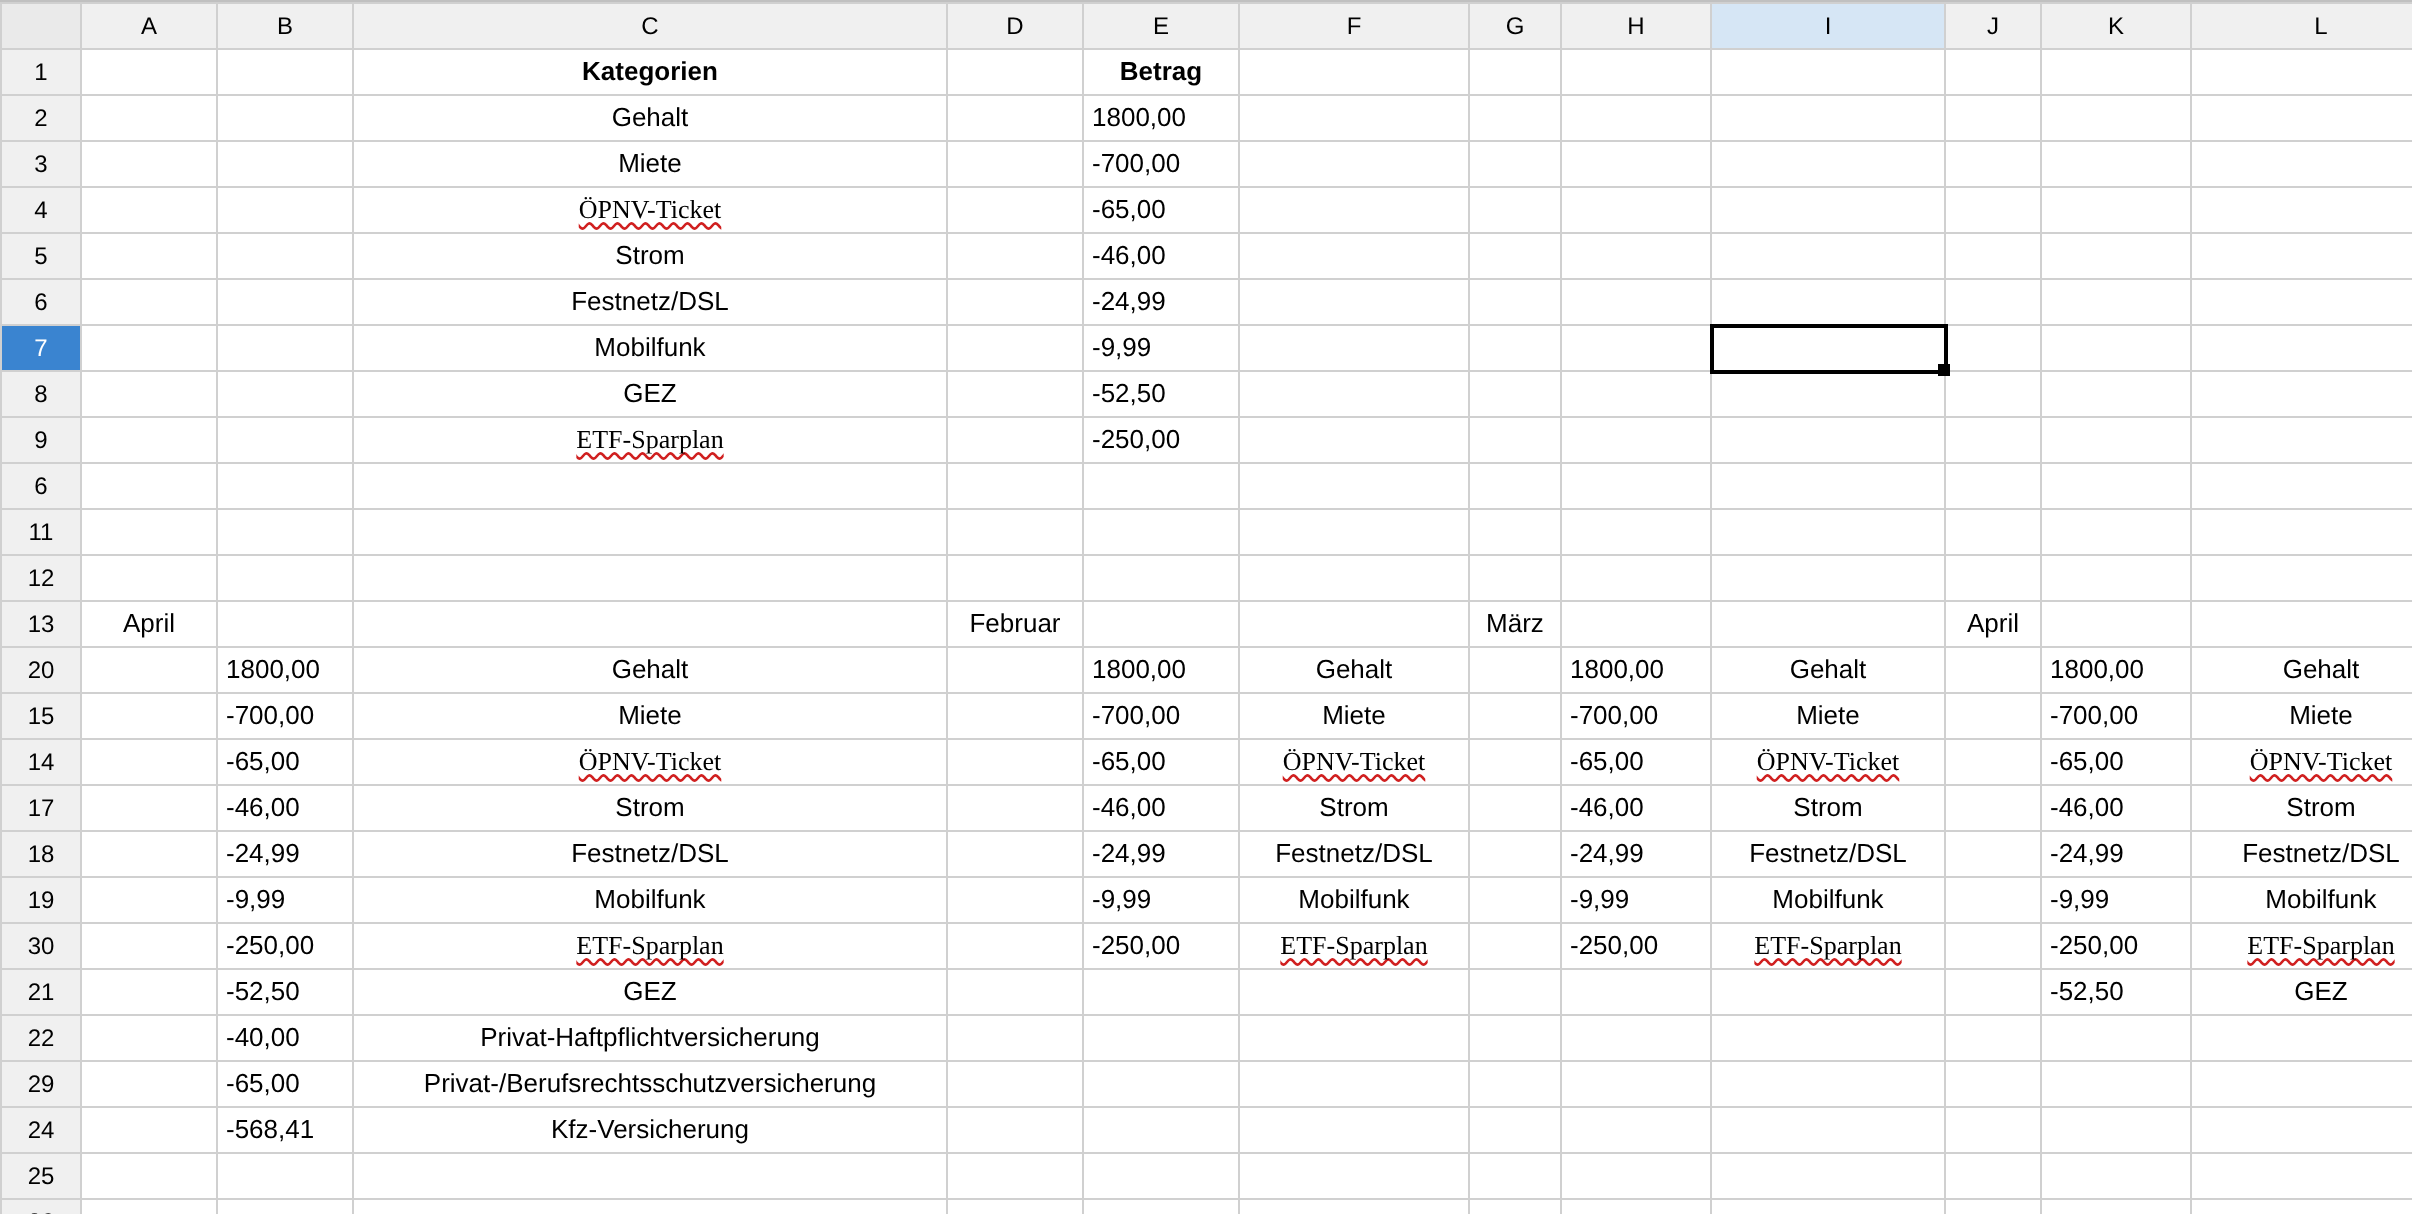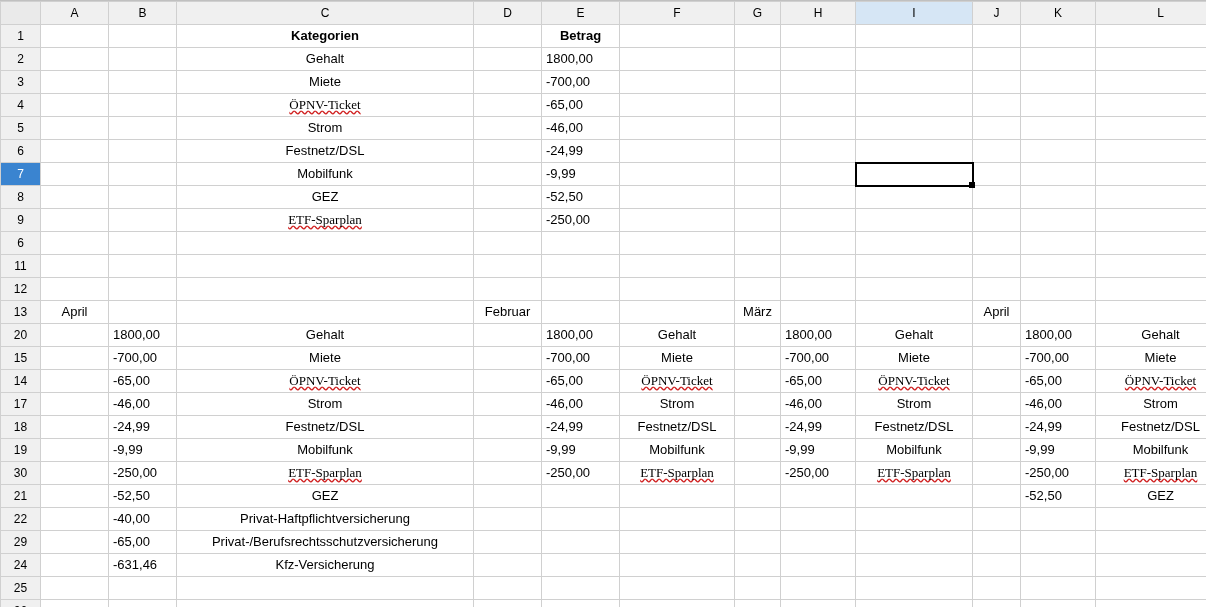--- a/index.html
+++ b/index.html
@@ -477,21 +477,21 @@
           <td class=""></td>
           <td class=""></td>
           <td class=""></td>
           <td class=""></td>
           <td class=""></td>
           <td class=""></td>
         </tr>
         <tr>
           <th class="row-header">24</th>
           <td class=""></td>
-          <td class="num">-631,46</td>
+          <td class="num">-568,41</td>
           <td class="txt">Kfz-Versicherung</td>
           <td class=""></td>
           <td class=""></td>
           <td class=""></td>
           <td class=""></td>
           <td class=""></td>
           <td class=""></td>
           <td class=""></td>
           <td class=""></td>
           <td class=""></td>

